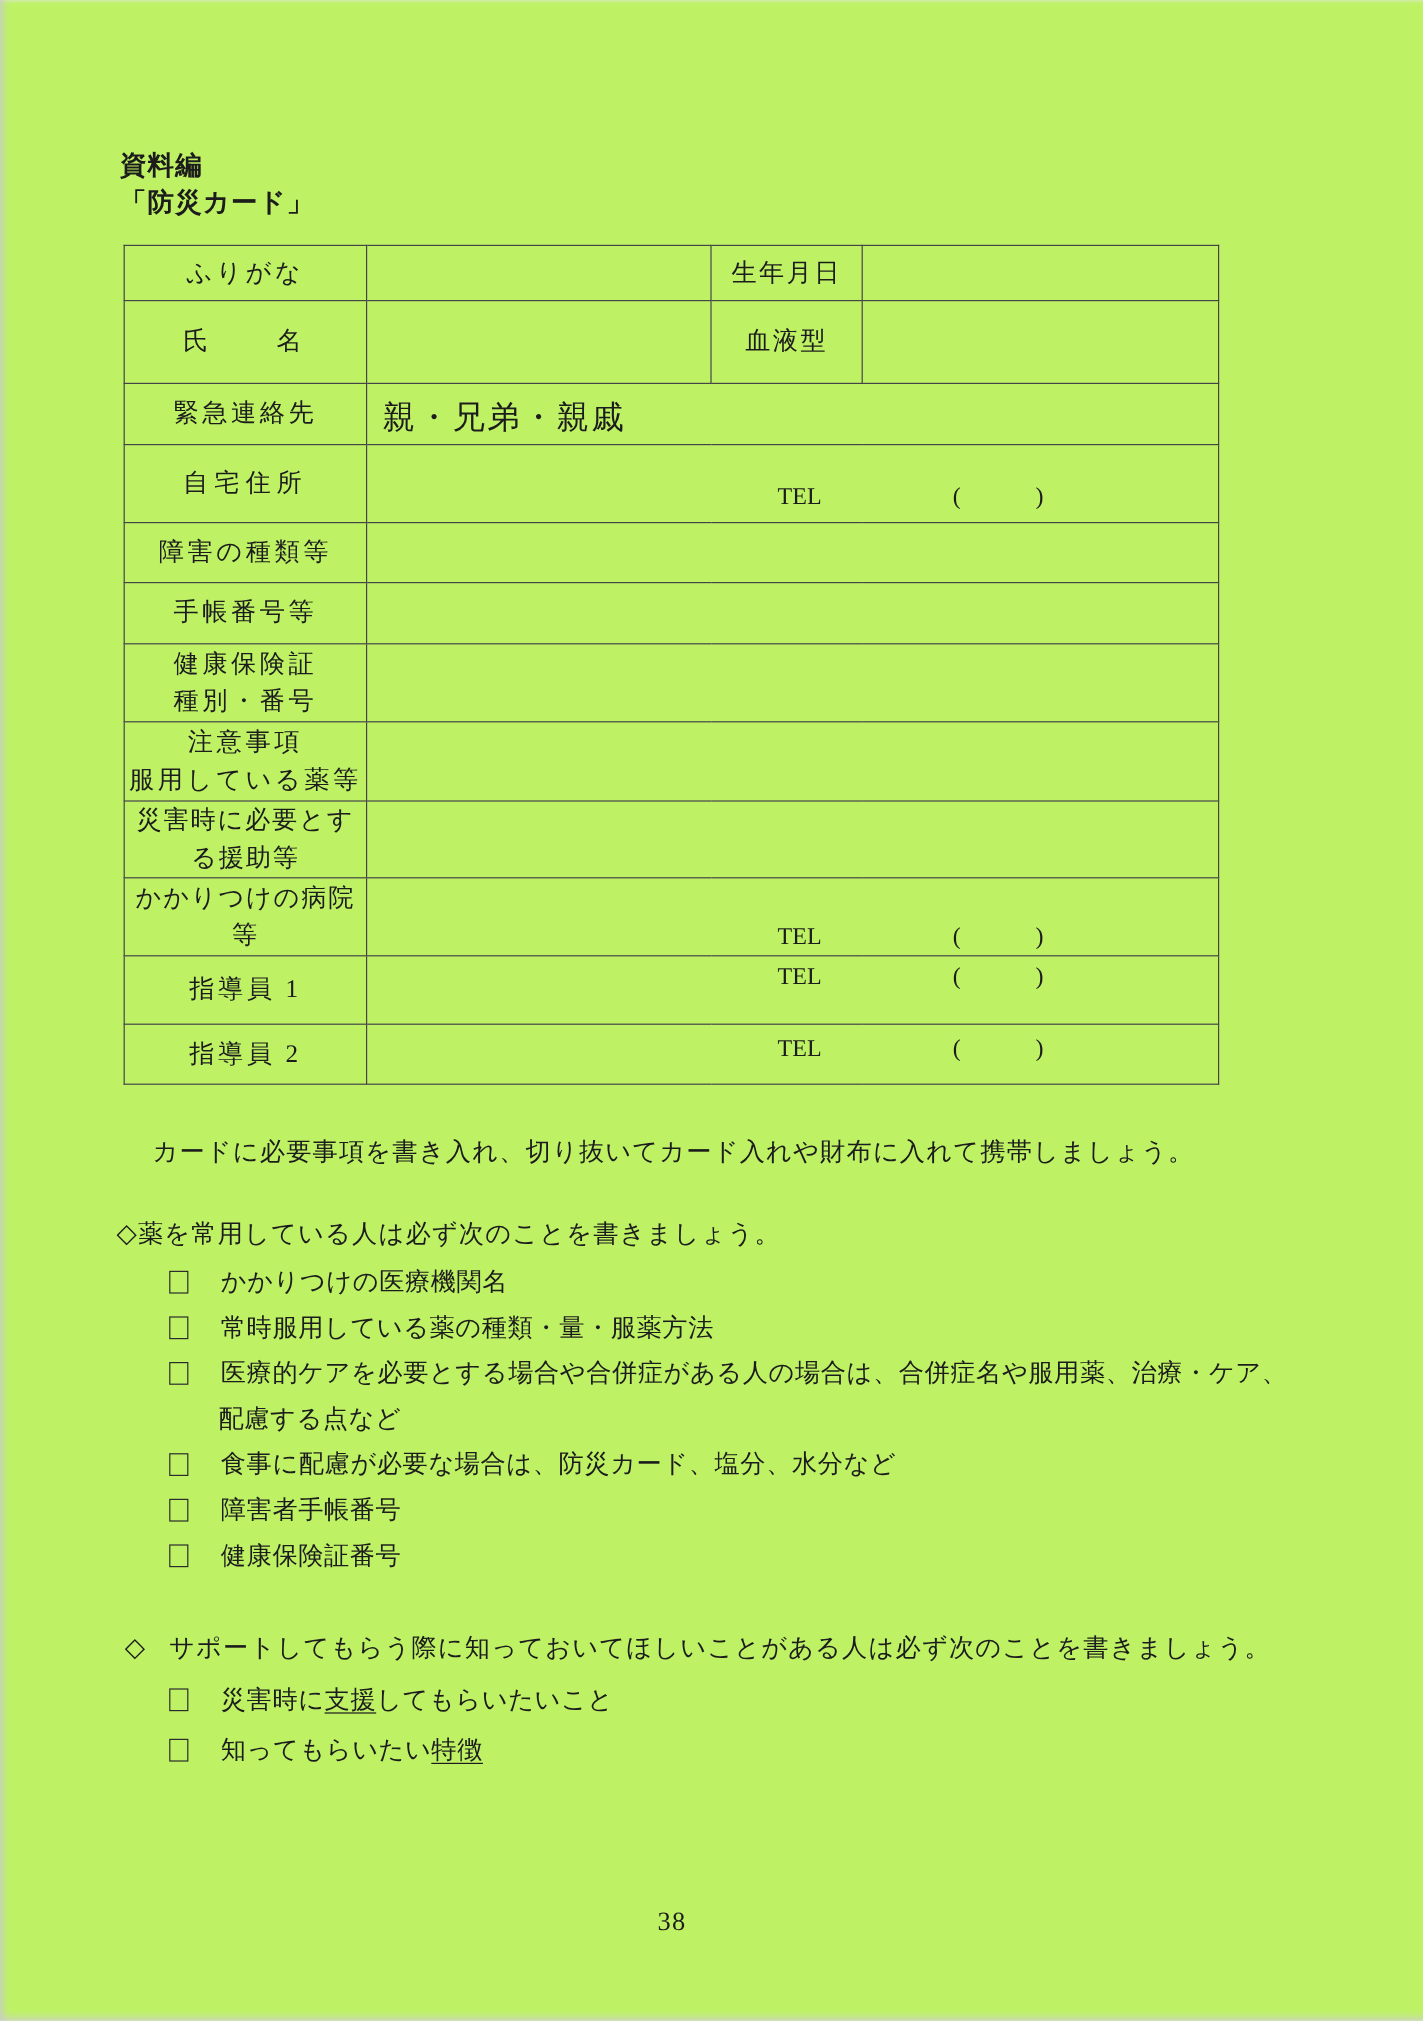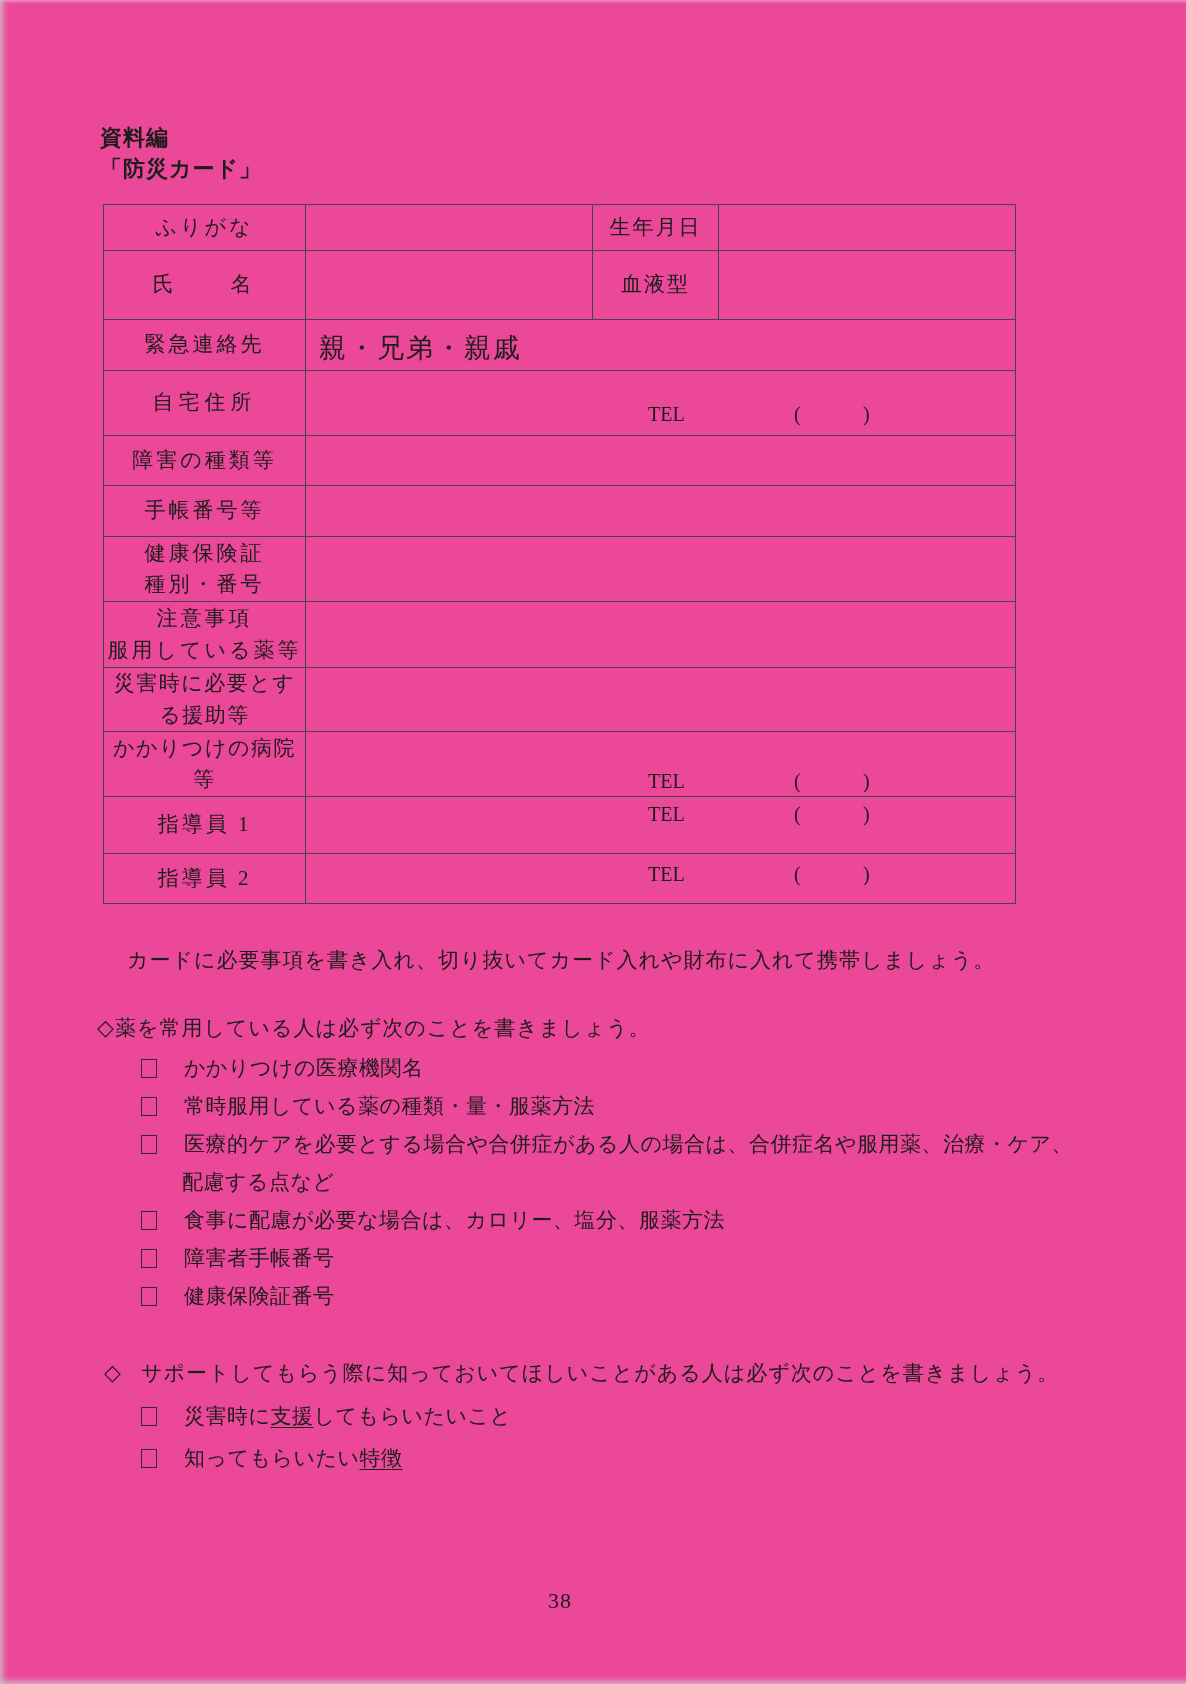--- a/index.html
+++ b/index.html
@@ -1,19 +1,19 @@
 <!DOCTYPE html>
 <html><head>
 <meta charset="utf-8">
 <style>
   html,body{margin:0;padding:0;background:#ffffff;}
   .page{
     position:relative;
     width:1186px;height:1684px;
-    background:#ec4899;
+    background:#bef264;
     color:#1c1c1c;
     font-family:"Liberation Serif","DejaVu Serif",serif;
     overflow:hidden;
     box-shadow:inset 9px 0 7px -7px #c9c9cf, inset 0 -9px 7px -7px #cfcfd4, inset 0 4px 4px -4px #e7e7ec;
   }
   
   .doc-header{position:absolute;left:100px;top:122px;}
   .doc-header .t1,.doc-header .t2{
     font-family:"Liberation Sans","DejaVu Sans",sans-serif;
     font-weight:bold;font-size:22px;line-height:31px;letter-spacing:1px;white-space:nowrap;
@@ -197,21 +197,21 @@
         <span class="checkbox"></span>
         <span class="item-text">常時服用している薬の種類・量・服薬方法</span>
       </div>
       <div class="check-item">
         <span class="checkbox"></span>
         <span class="item-text">医療的ケアを必要とする場合や合併症がある人の場合は、合併症名や服用薬、治療・ケア、</span>
       </div>
       <div class="cont-line">配慮する点など</div>
       <div class="check-item">
         <span class="checkbox"></span>
-        <span class="item-text">食事に配慮が必要な場合は、カロリー、塩分、服薬方法</span>
+        <span class="item-text">食事に配慮が必要な場合は、防災カード、塩分、水分など</span>
       </div>
       <div class="check-item">
         <span class="checkbox"></span>
         <span class="item-text">障害者手帳番号</span>
       </div>
       <div class="check-item">
         <span class="checkbox"></span>
         <span class="item-text">健康保険証番号</span>
       </div>
     </div>

